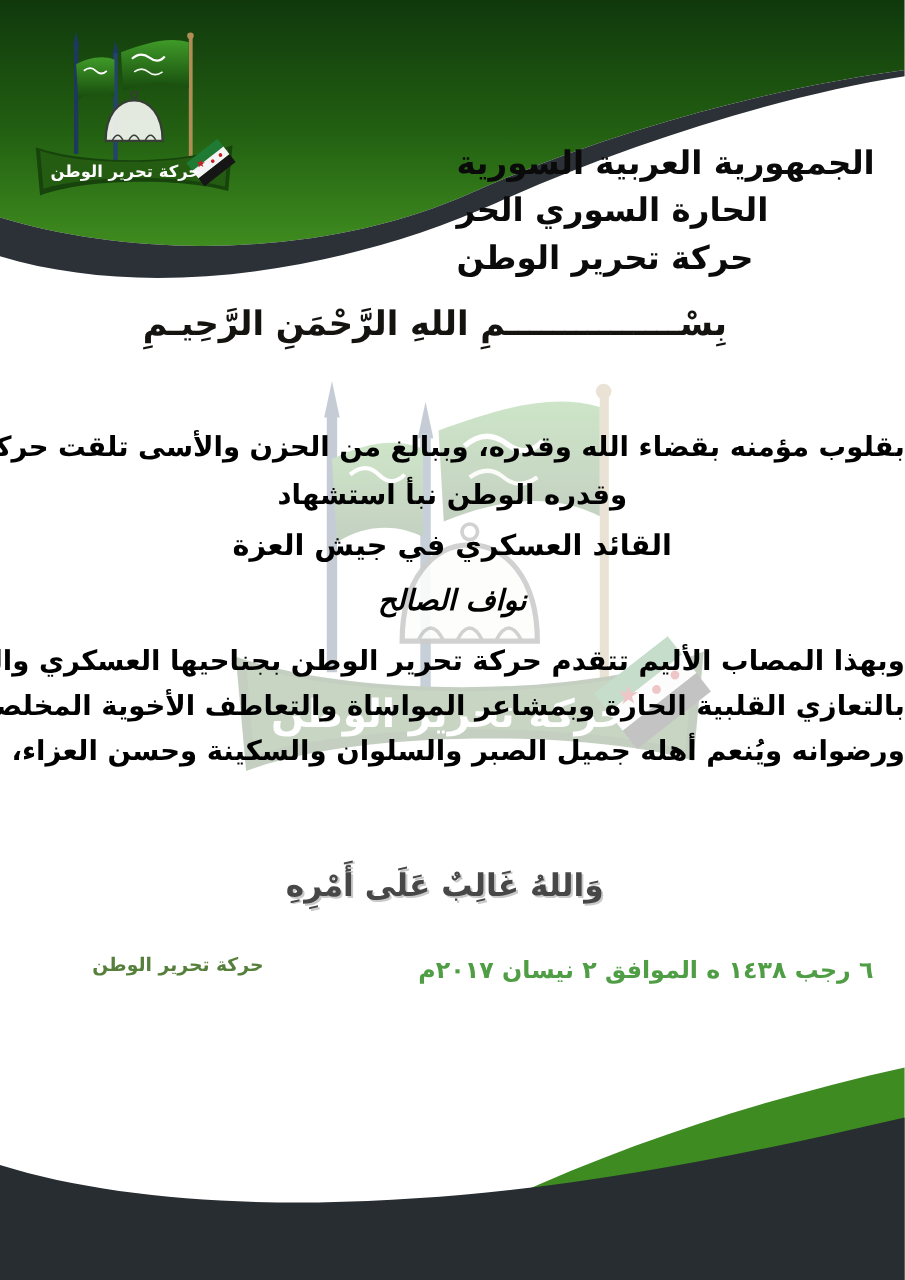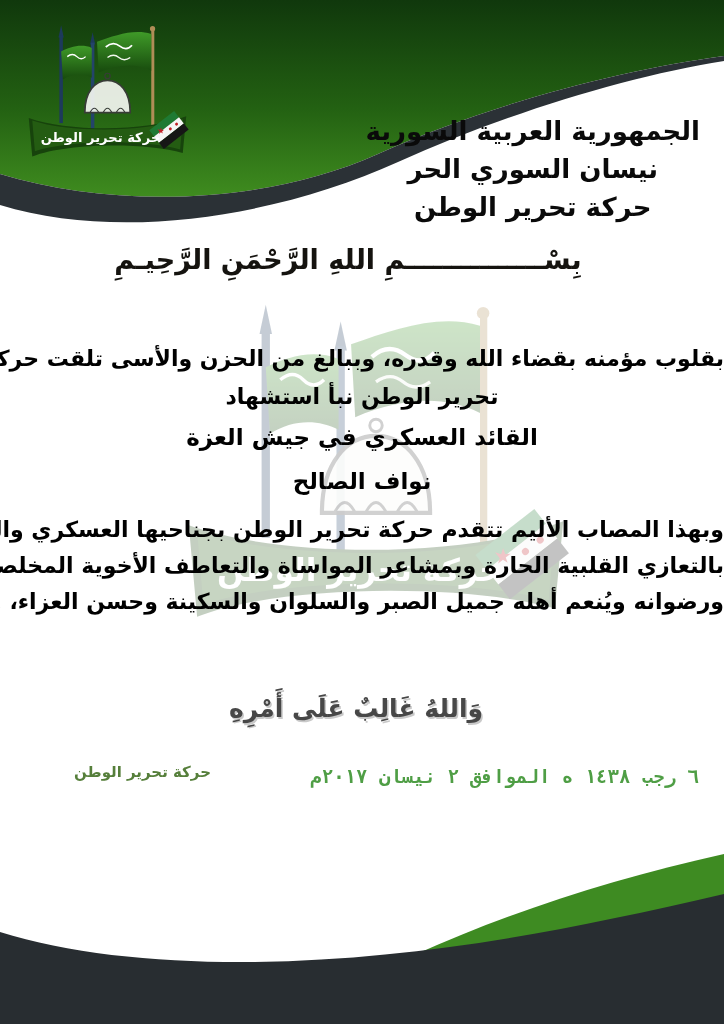--- a/index.html
+++ b/index.html
@@ -6,41 +6,41 @@
   .page{
     position:relative;width:724px;height:1024px;margin:0 auto;
     background:#ffffff;overflow:hidden;
     font-family:"DejaVu Sans",sans-serif;
     direction:rtl;
   }
   .abs{position:absolute;}
   svg{display:block;}
 
   
-  .org-block{top:112px;right:24px;text-align:center;color:#0a0a0a;}
+  .org-block{top:112px;right:24px;text-align:left;color:#0a0a0a;}
   .org-line{font-size:26px;font-weight:bold;line-height:38px;white-space:nowrap;}
 
   
   .basmala{top:244px;left:0;width:100%;text-align:center;color:#15130f;
     font-size:27px;font-weight:bold;transform:translateX(-14px);white-space:nowrap;}
 
   
   .center-line{left:0;width:100%;text-align:center;color:#000;font-weight:bold;white-space:nowrap;}
   .intro{top:340px;}
   .intro .line{font-size:22px;line-height:38px;}
   .title-line{top:424px;font-size:23px;}
-  .martyr{top:468px;font-size:23px;}
+  .martyr{top:468px;font-size:23px;font-style:italic;}
   .para{top:512px;}
   .para .line{font-size:22px;line-height:36px;}
   .closing{top:694px;font-size:25px;color:#474747;
     text-shadow:1.5px 1.5px 0 #c9c9c9;transform:translateX(-6px);}
 
   
   .footer-org{top:763px;left:74px;font-size:15px;font-weight:bold;color:#567f3b;white-space:nowrap;}
-  .footer-date{top:765px;right:25px;font-size:19px;font-weight:bold;color:#4f9e45;white-space:nowrap;font-family:Liberation Mono, monospace;}
+  .footer-date{top:765px;right:25px;font-size:19px;font-weight:bold;color:#4f9e45;white-space:nowrap;}
 
   .watermark{top:288px;left:168px;width:416px;height:354px;opacity:.25;pointer-events:none;}
   .logo-top{top:18px;left:20px;width:175px;height:149px;}
 </style>
 </head>
 <body>
 
 <div class="page">
 
   <svg class="abs" style="top:0;left:0" width="724" height="260" viewBox="0 0 724 260" preserveAspectRatio="none">
@@ -110,29 +110,29 @@
   <svg class="abs watermark" viewBox="0 0 200 170">
     <use href="#logo-sym"></use>
   </svg>
 
   <svg class="abs logo-top" viewBox="0 0 200 170">
     <use href="#logo-sym"></use>
   </svg>
 
   <div class="abs org-block">
     <div class="org-line">الجمهورية العربية السورية</div>
-    <div class="org-line">نيسان السوري الحر</div>
+    <div class="org-line">الحارة السوري الحر</div>
     <div class="org-line">حركة تحرير الوطن</div>
   </div>
 
   <div class="abs basmala">بِسْـــــــــــــــمِ اللهِ الرَّحْمَنِ الرَّحِيـمِ</div>
 
   <div class="abs center-line intro">
     <div class="line">بقلوب مؤمنه بقضاء الله وقدره، وببالغ من الحزن والأسى تلقت حركة</div>
-    <div class="line">تحرير الوطن نبأ استشهاد</div>
+    <div class="line">وقدره الوطن نبأ استشهاد</div>
   </div>
 
   <div class="abs center-line title-line">القائد العسكري في جيش العزة</div>
   <div class="abs center-line martyr">نواف الصالح</div>
 
   <div class="abs center-line para">
     <div class="line">وبهذا المصاب الأليم تتقدم حركة تحرير الوطن بجناحيها العسكري والمدني</div>
     <div class="line">بالتعازي القلبية الحارة وبمشاعر المواساة والتعاطف الأخوية المخلصة،</div>
     <div class="line">ورضوانه ويُنعم أهله جميل الصبر والسلوان والسكينة وحسن العزاء، وأن</div>
   </div>

